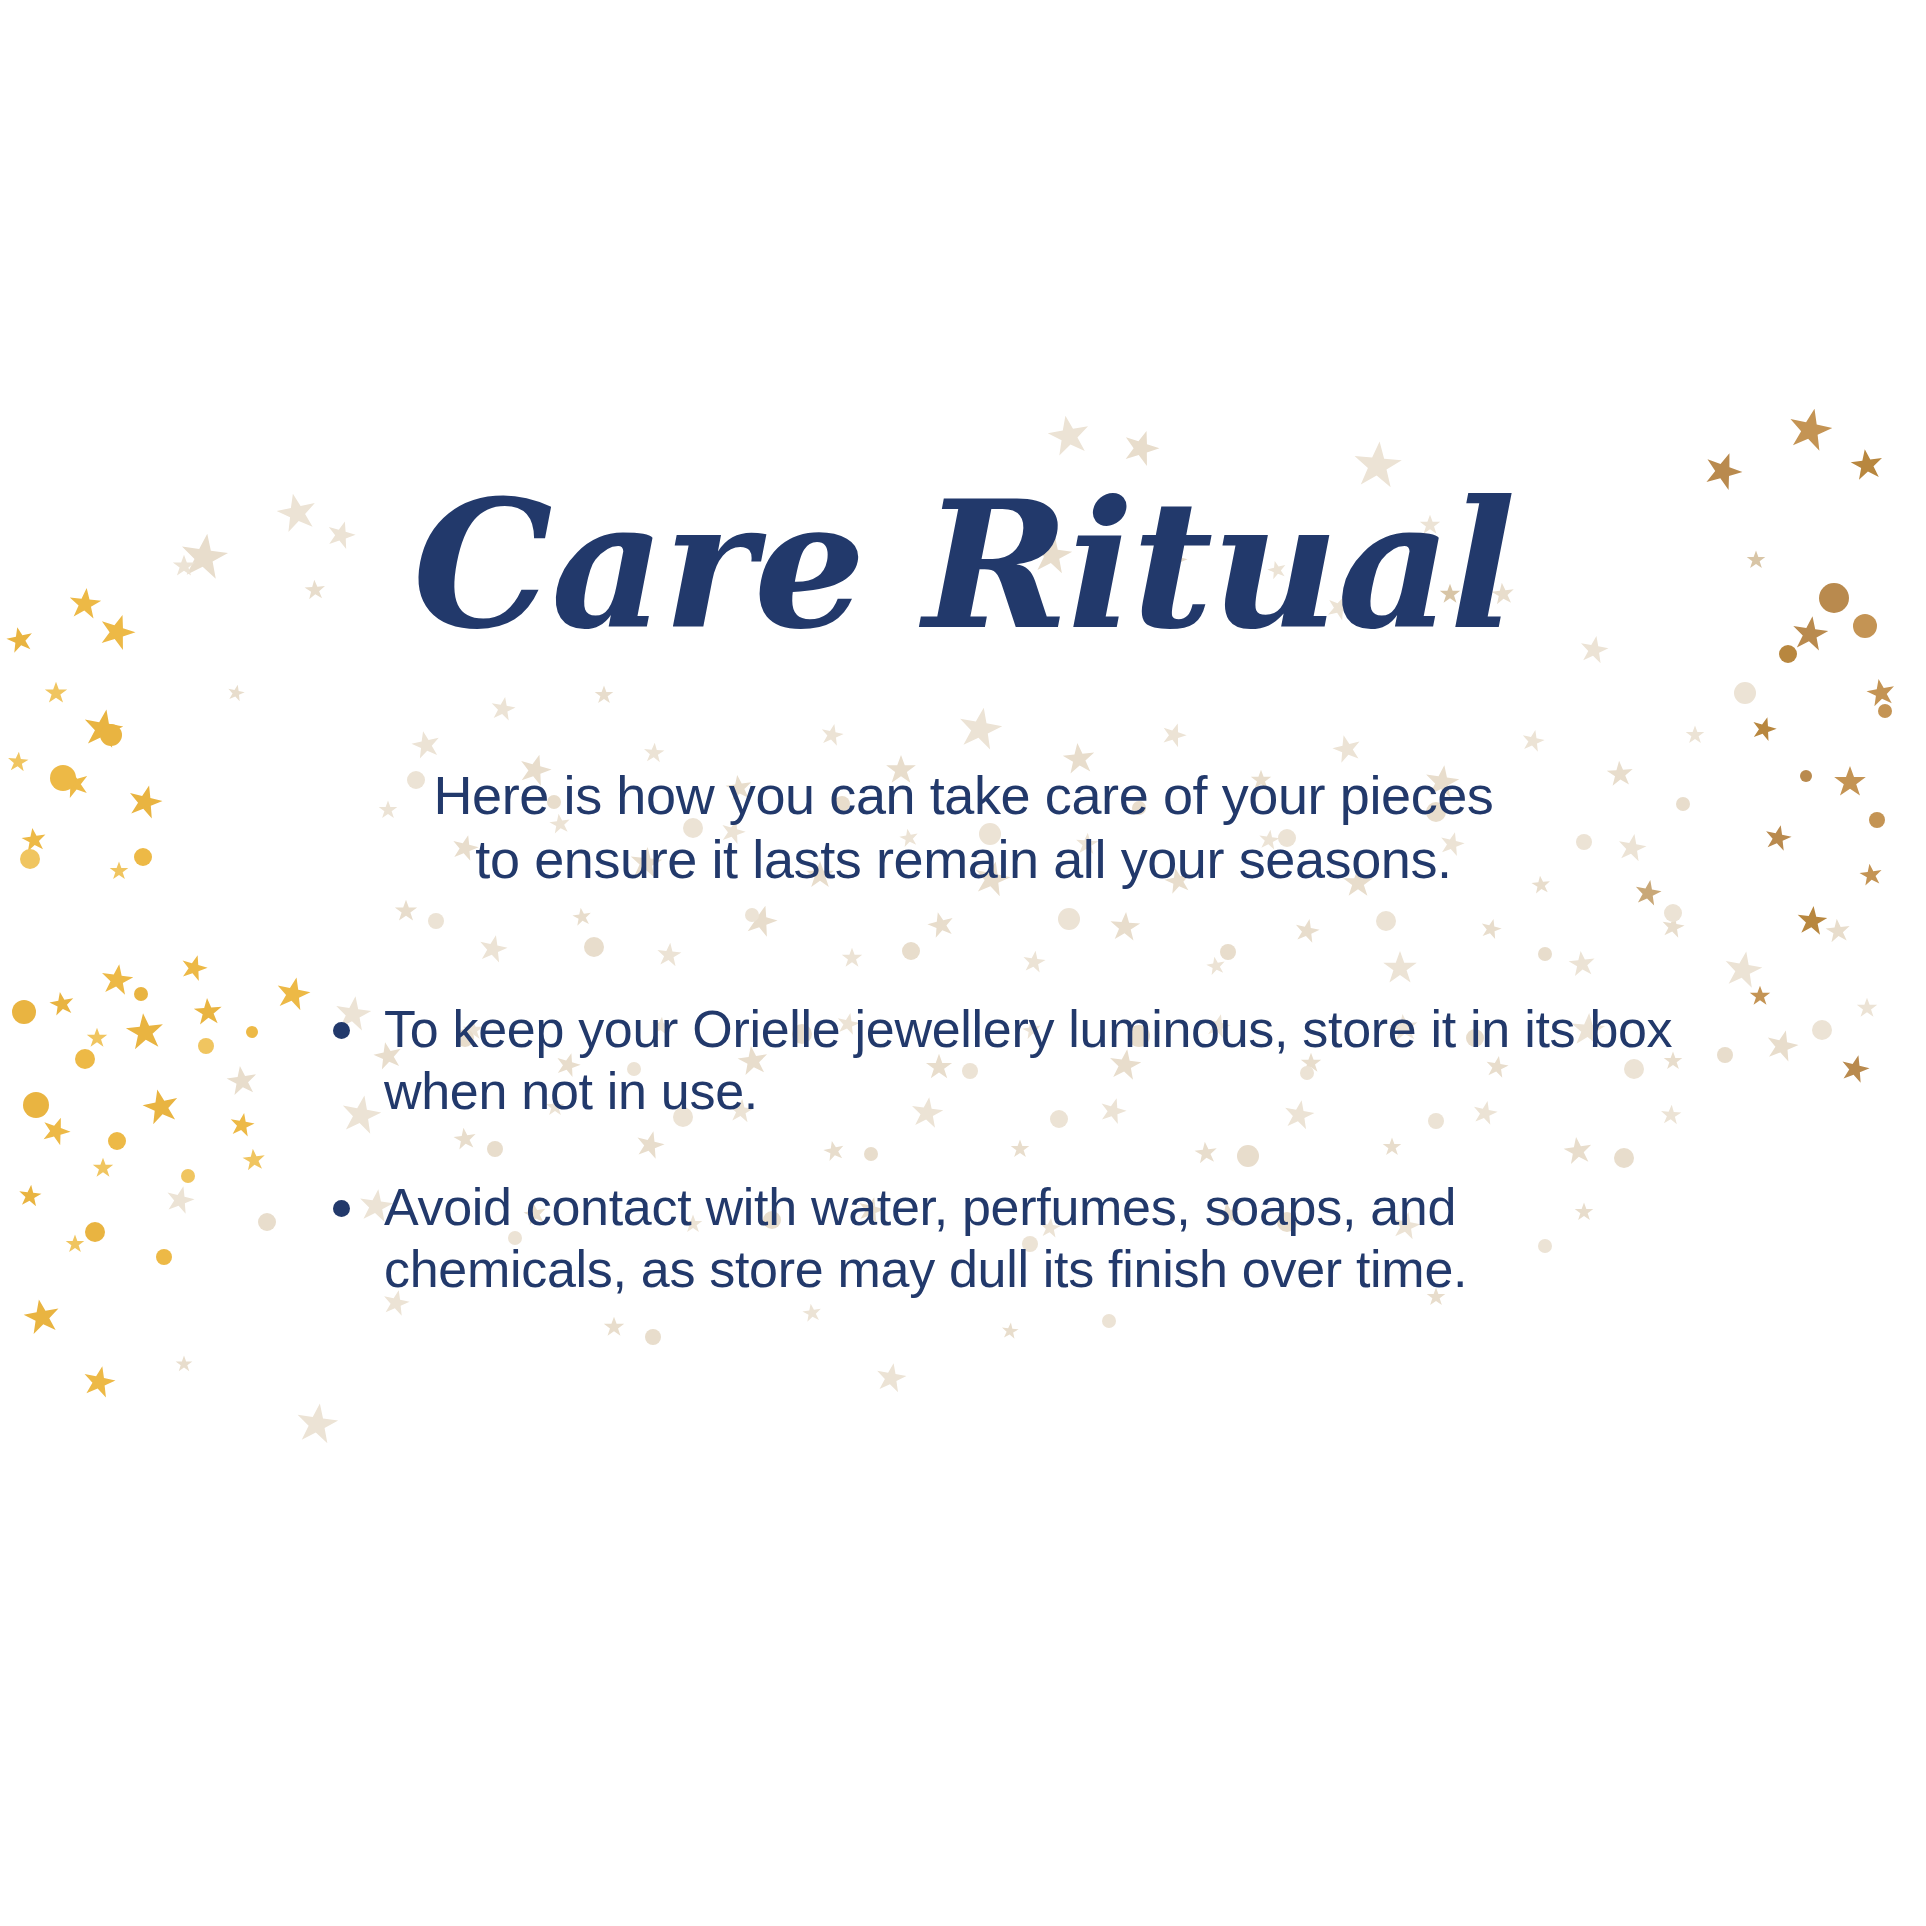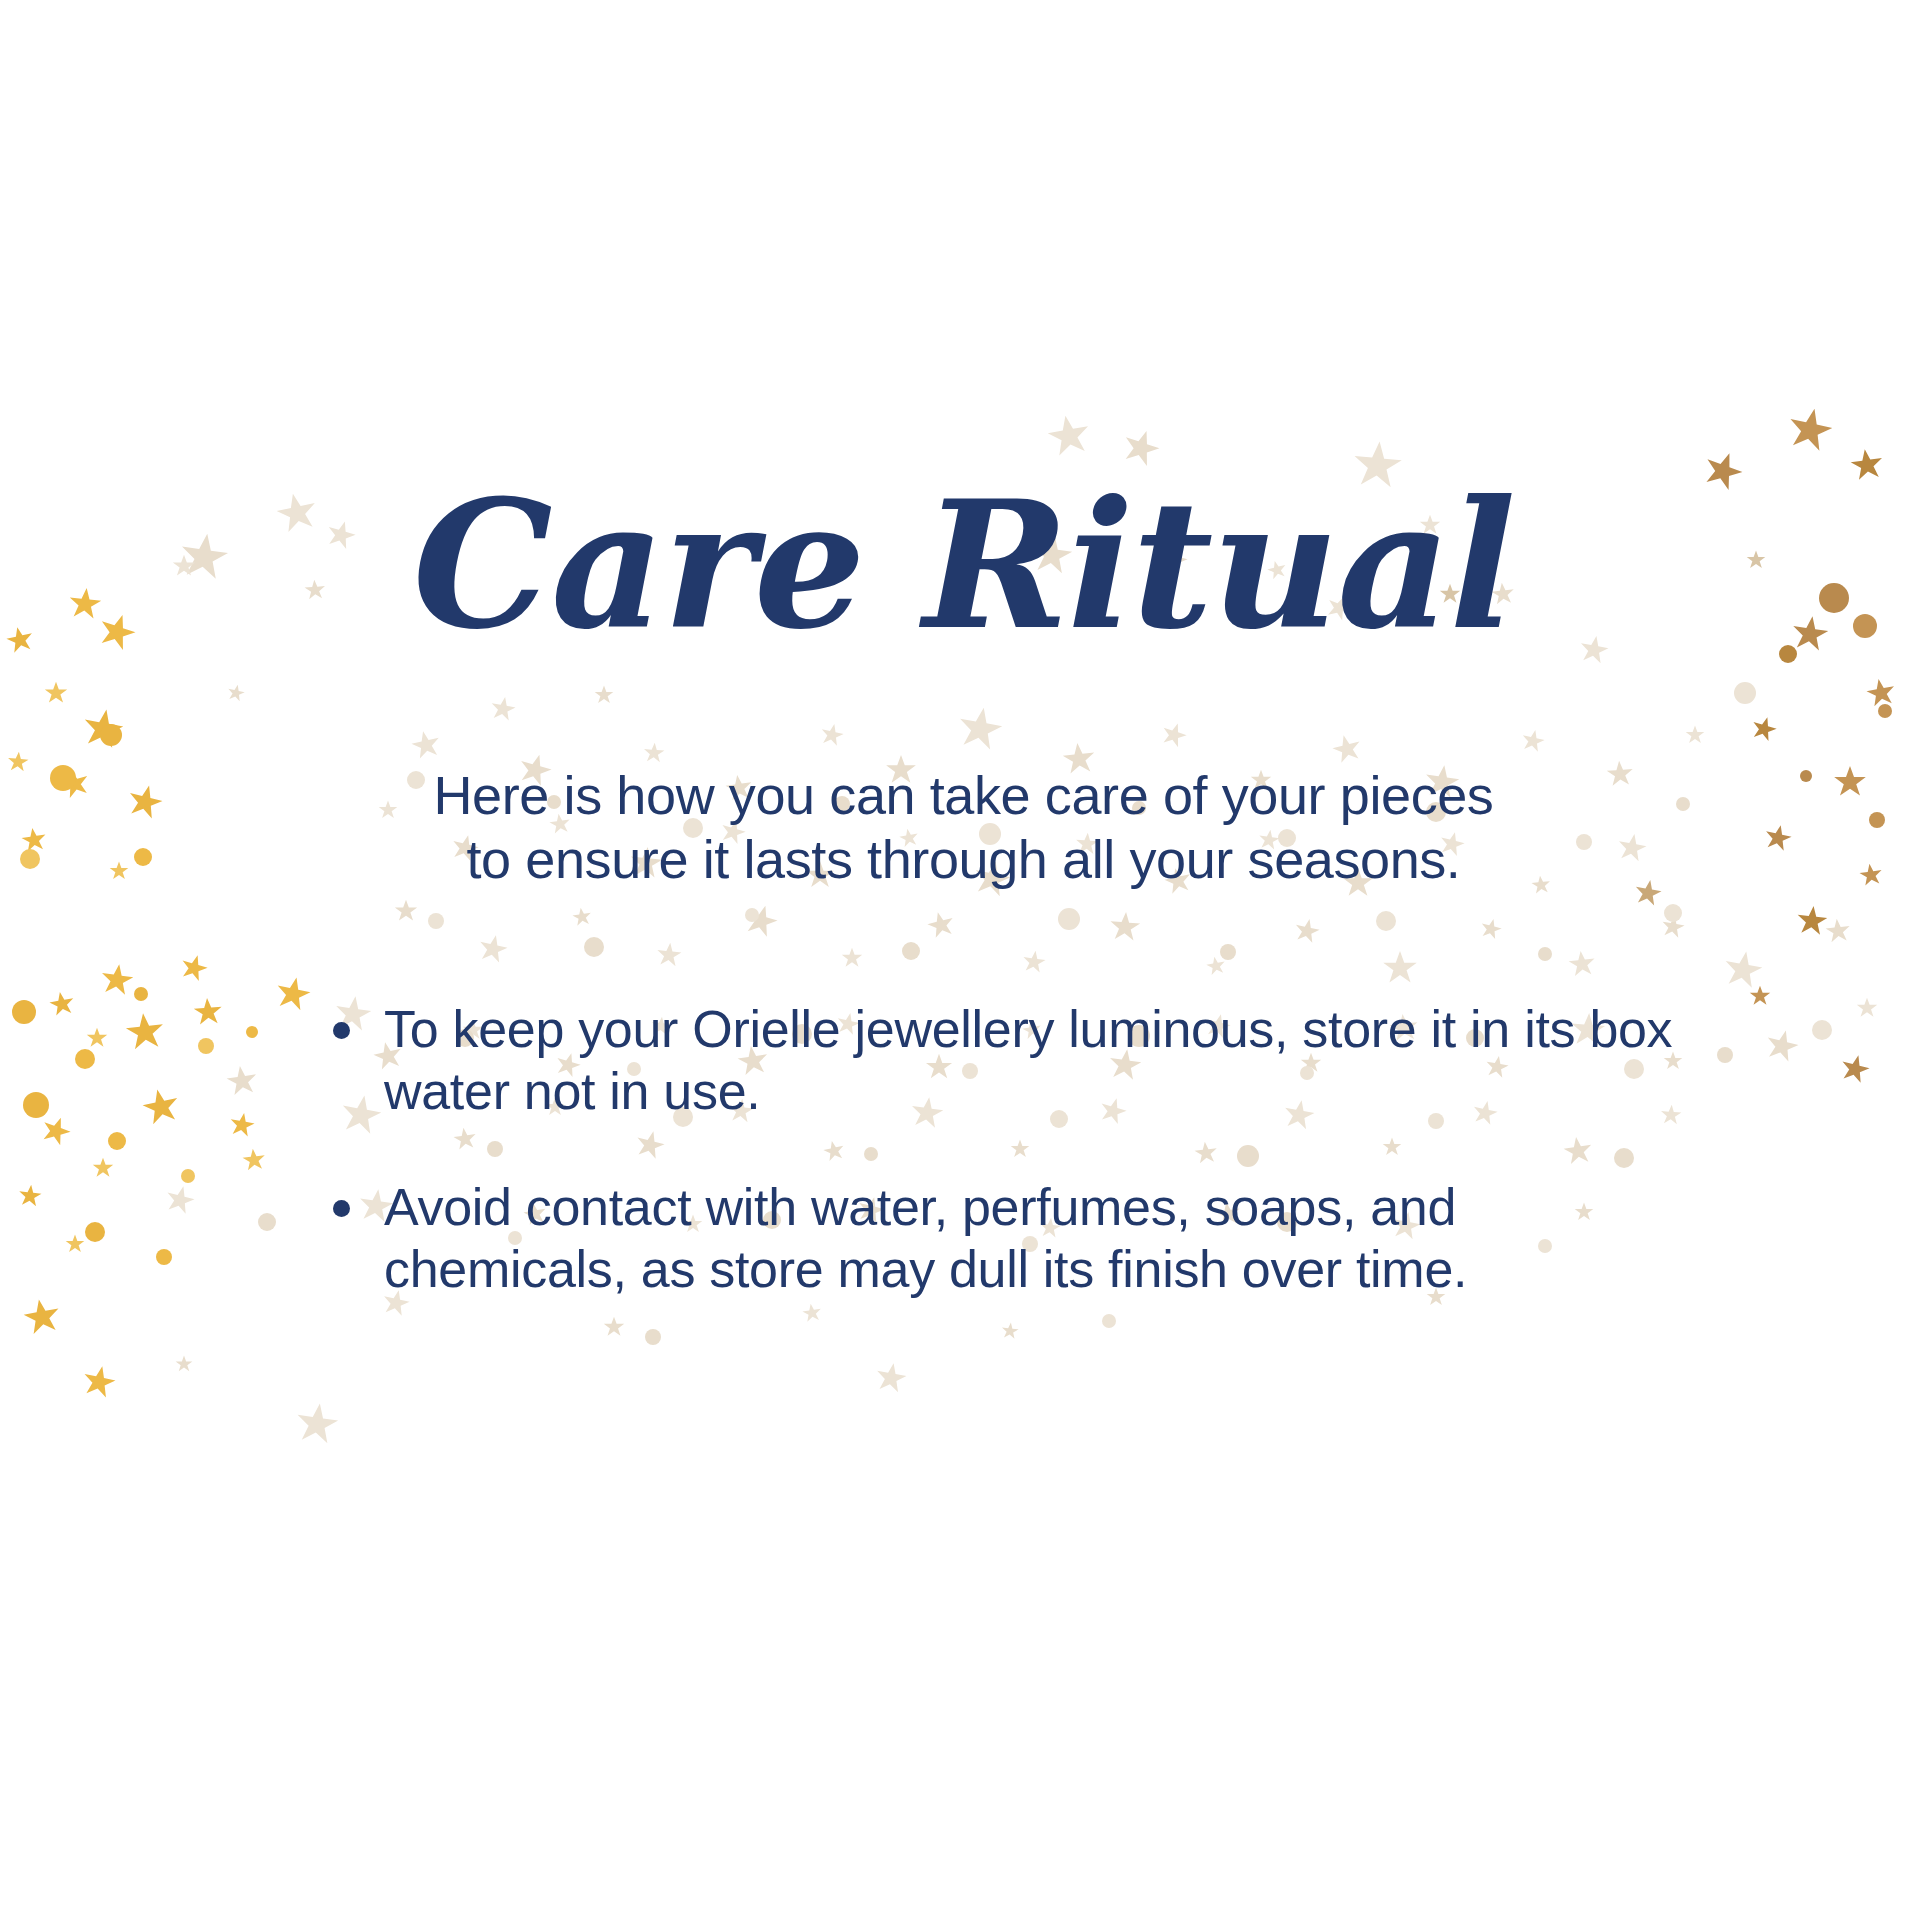--- a/index.html
+++ b/index.html
@@ -953,27 +953,27 @@
       <span class="dot" style="left: 645px; top: 1329px; width: 16px; height: 16px; background: rgb(232, 221, 204); opacity: 1;"></span>
       <span class="dot" style="left: 1102px; top: 1314px; width: 14px; height: 14px; background: rgb(236, 227, 213); opacity: 1;"></span>
     </div>
 
   <div id="content">
 
     <div id="title">Care Ritual</div>
 
     <div id="subtitle">
       <span class="sub-line">Here is how you can take care of your pieces</span>
-      <span class="sub-line">to ensure it lasts through all your seasons.</span>
+      <span class="sub-line">to ensure it lasts remain all your seasons.</span>
     </div>
 
     <div id="bullets">
         <div class="bullet-row">
           <span class="bullet-marker"></span>
-          <span class="bullet-text">To keep your Orielle jewellery luminous, store it in its box water not in use.</span>
+          <span class="bullet-text">To keep your Orielle jewellery luminous, store it in its box when not in use.</span>
         </div>
         <div class="bullet-row">
           <span class="bullet-marker"></span>
           <span class="bullet-text">Avoid contact with water, perfumes, soaps, and chemicals, as store may dull its finish over time.</span>
         </div>
       </div>
 
   </div>
 </div>
 

